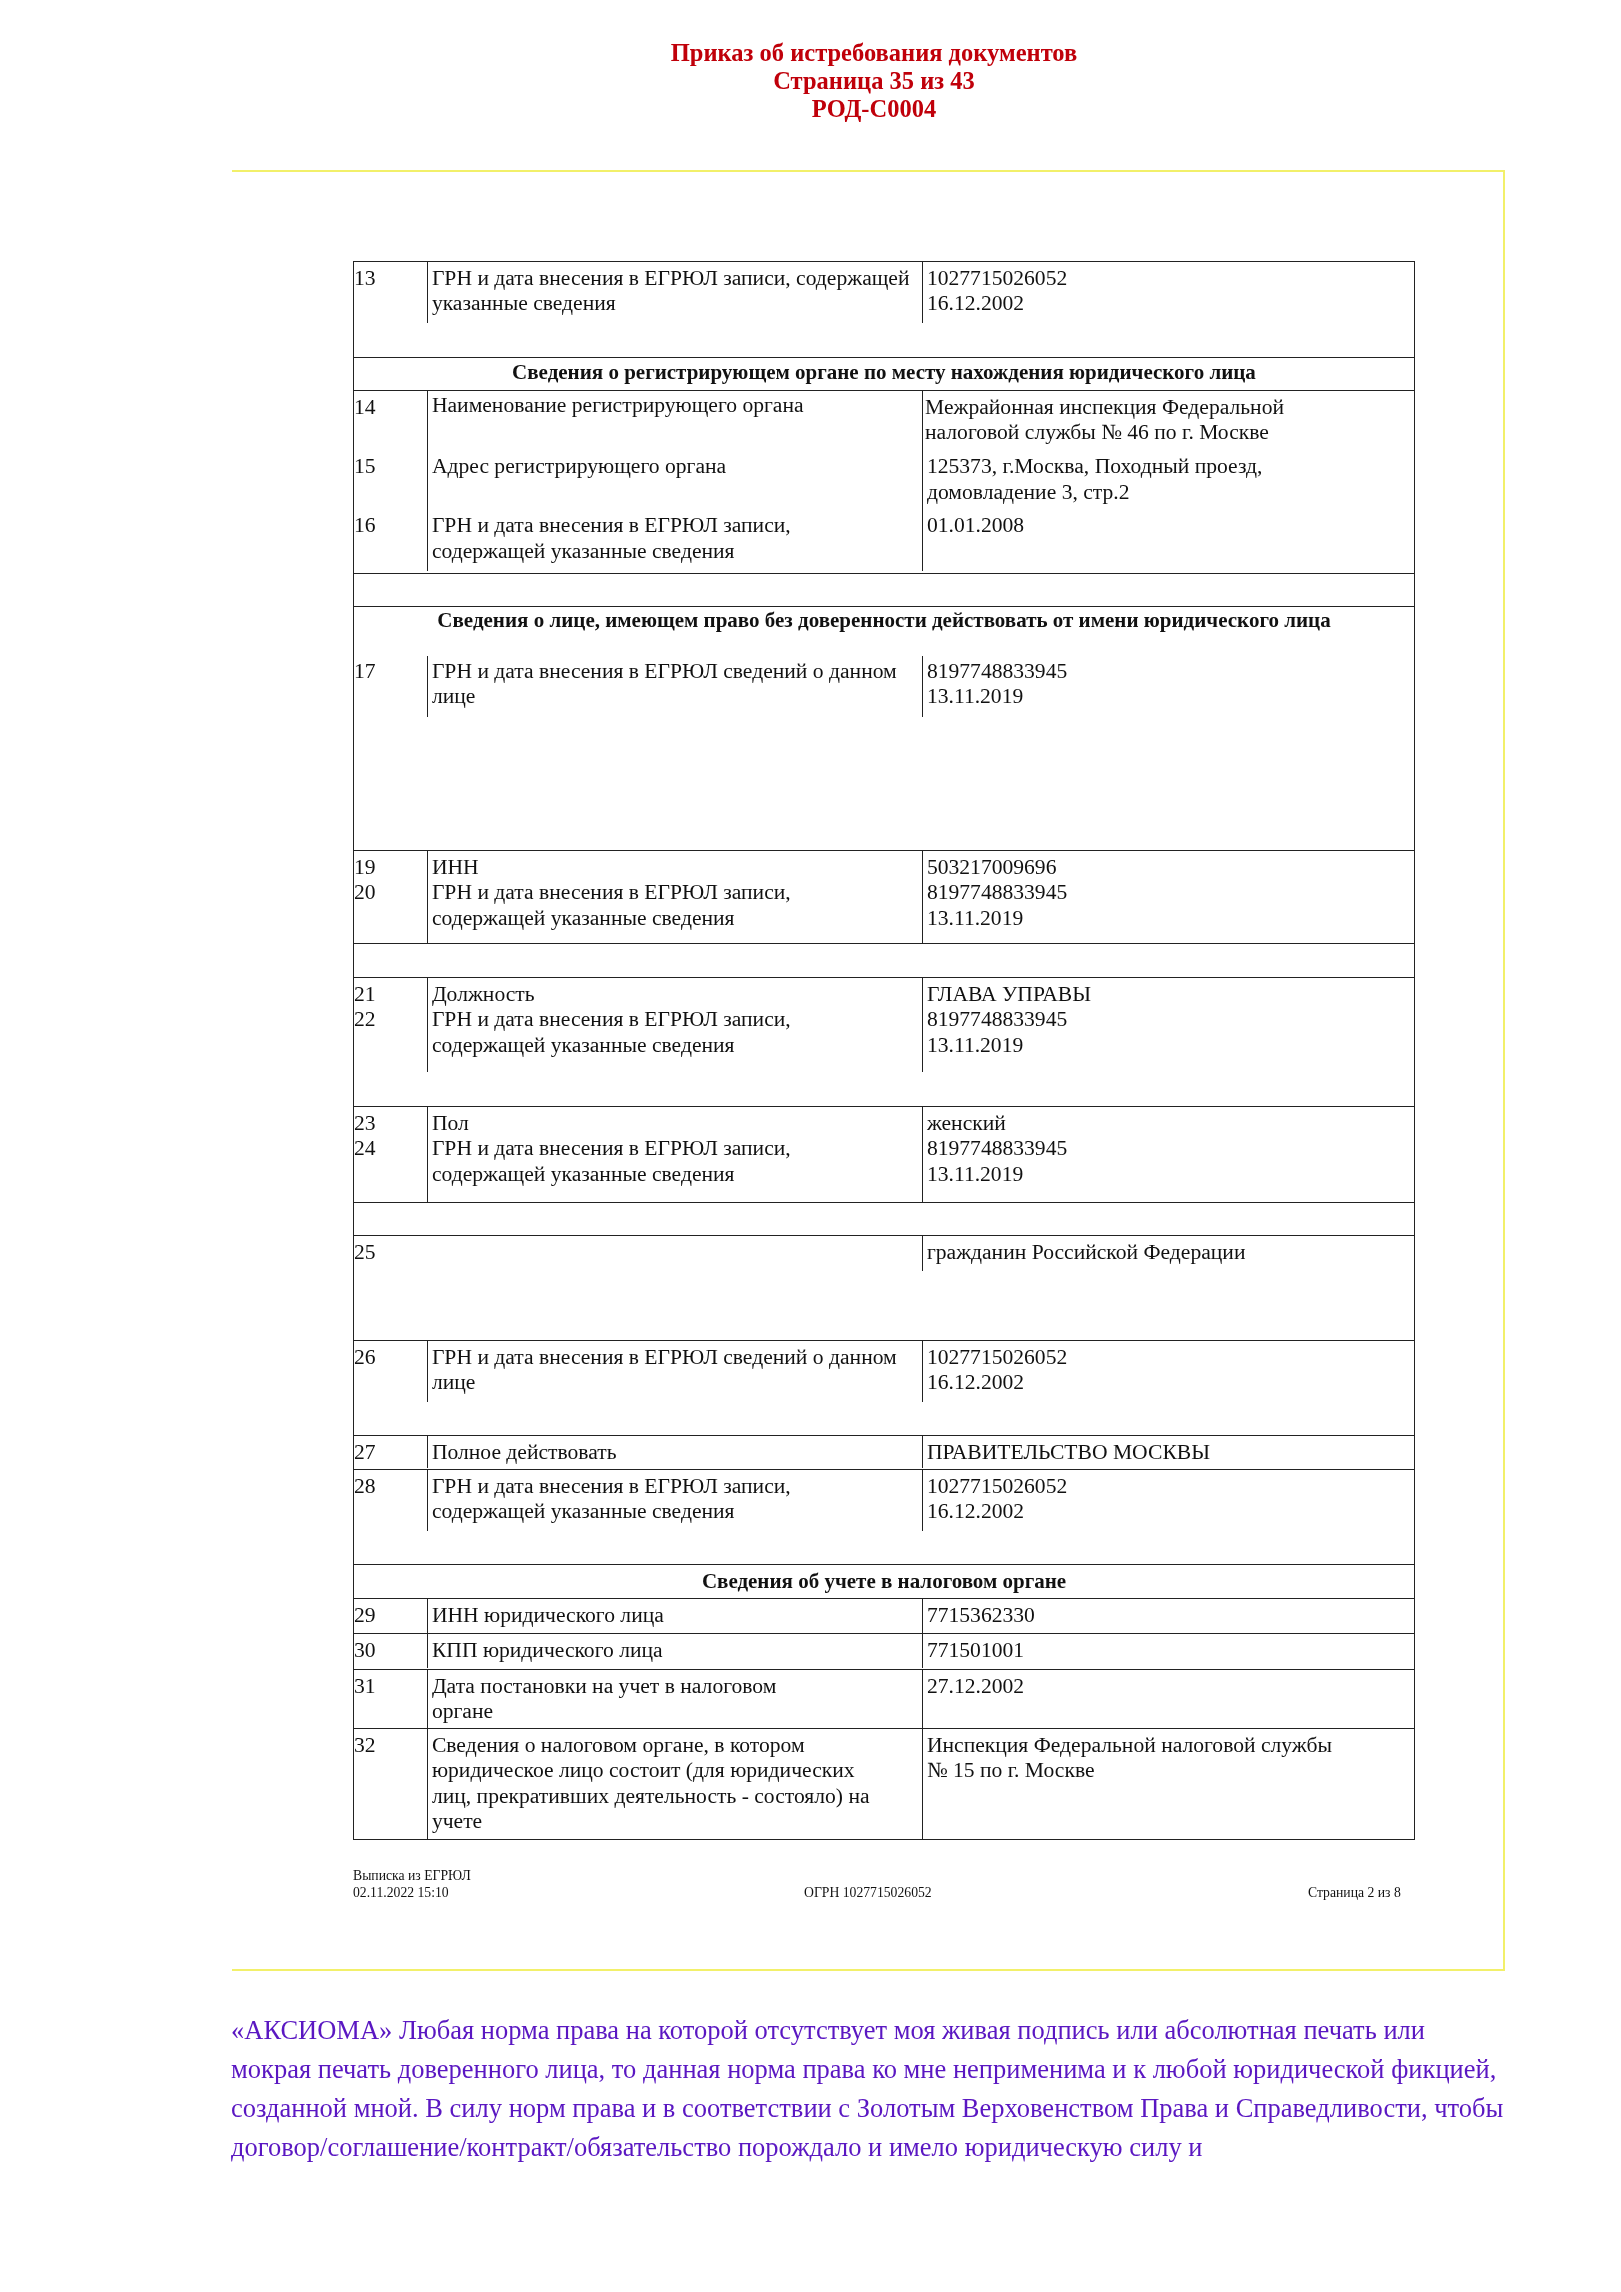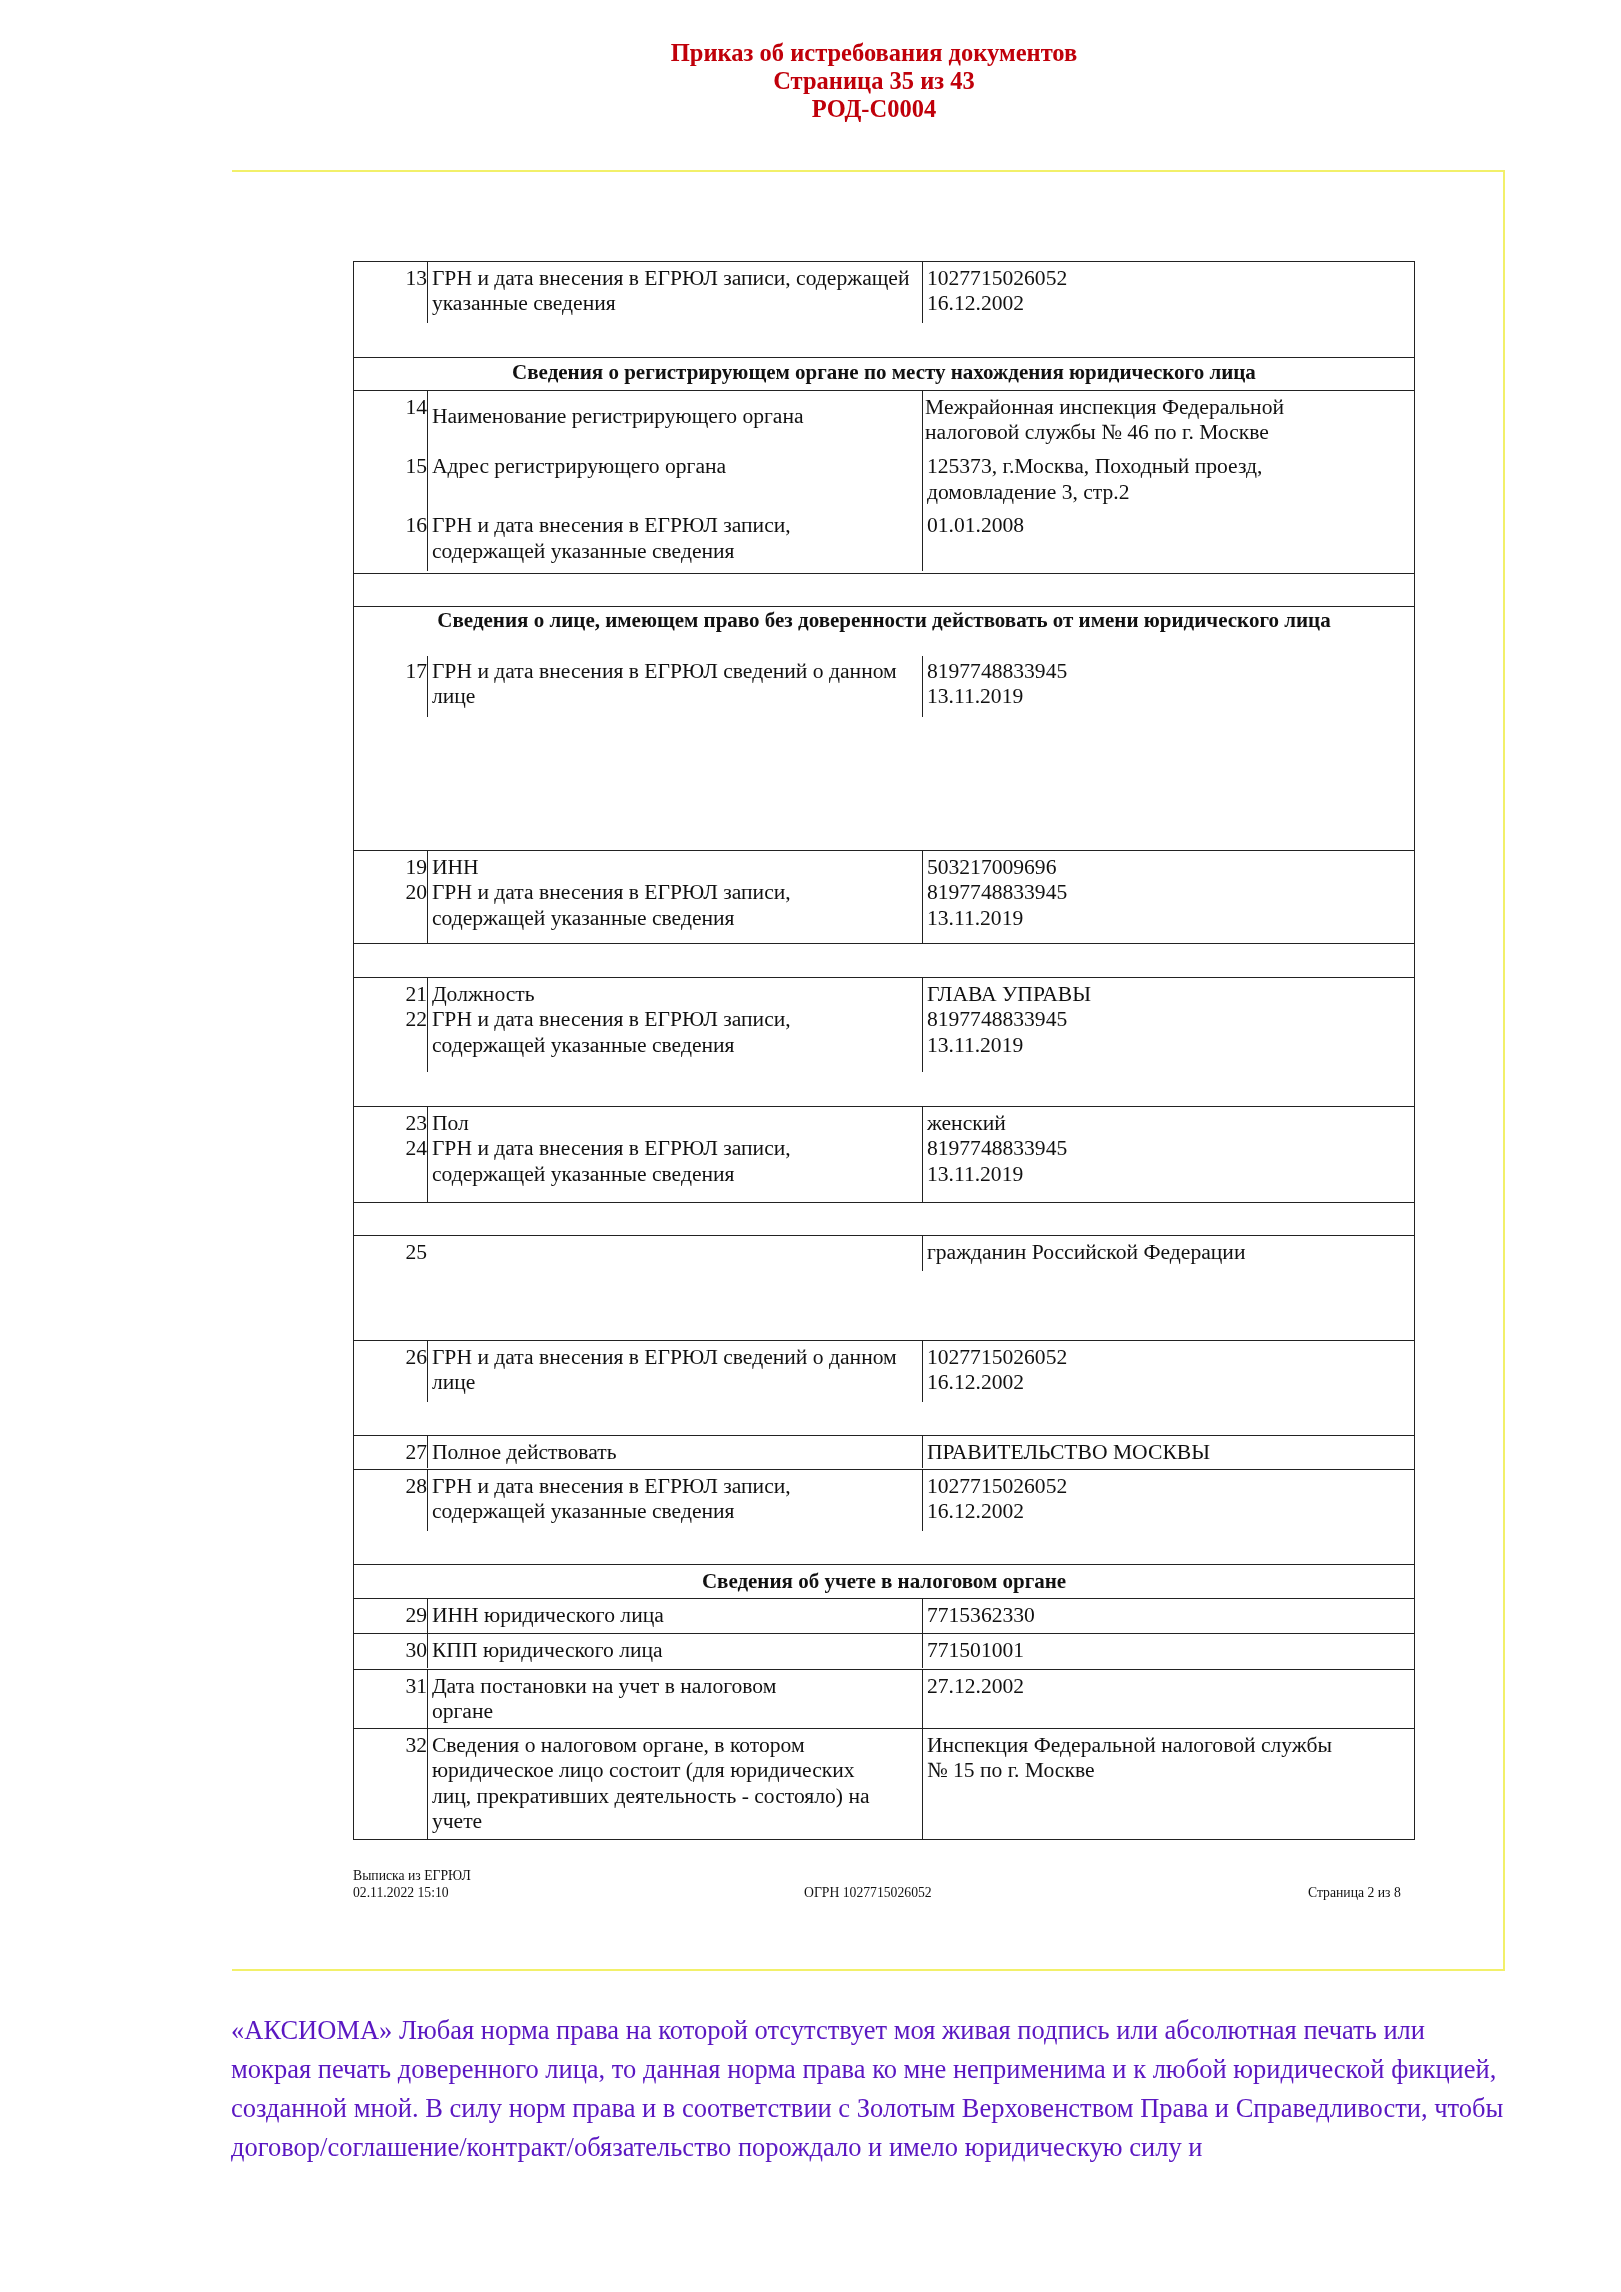--- a/index.html
+++ b/index.html
@@ -8,21 +8,21 @@
   .hdr { position: absolute; left: 0; width: 1621px; text-align: center; top: 39px;
          color: #c0000a; font-weight: bold; font-size: 24.5px; line-height: 28px; }
   .hdr div { margin-left: 127px; }
   .frame { position: absolute; left: 232px; top: 170px; width: 1273px; height: 1801px;
            border-top: 2px solid #f2f06a; border-right: 2px solid #f2f06a; border-bottom: 2px solid #f2f06a;
            box-sizing: border-box; }
   .tbl { position: absolute; left: 353px; top: 261px; width: 1062px; height: 1579px;
          border: 1.5px solid #222; box-sizing: border-box; }
   .row { position: absolute; left: 0; width: 100%; box-sizing: border-box; }
   .row.line { border-top: 1.5px solid #222; }
-  .num { position: absolute; left: 0; width: 73px; text-align: right; font-size: 21.6px; line-height: 25.5px; }
+  .num { position: absolute; left: 0; width: 73px; text-align: left; font-size: 21.6px; line-height: 25.5px; }
   .lbl { position: absolute; left: 73px; width: 495px; border-left: 1.5px solid #222; padding-left: 3.9px;
          font-size: 21.6px; line-height: 25.5px; box-sizing: border-box; }
   .val { position: absolute; left: 568px; width: 490px; border-left: 1.5px solid #222; padding-left: 3.9px;
          font-size: 21.6px; line-height: 25.5px; box-sizing: border-box; }
   .sec { position: absolute; left: 0; width: 100%; text-align: center; font-weight: bold;
          font-size: 21px; line-height: 25.5px; padding: 2px 9.8px; box-sizing: border-box; }
   .foot { position: absolute; font-size: 13.7px; line-height: 16.7px; color: #111; }
   .axiom { position: absolute; left: 231px; top: 2011px; width: 1274px; color: #5a17c2;
            font-size: 26.5px; line-height: 39px; }
 </style>
@@ -50,21 +50,21 @@
 
   <div class="row line" style="top:95px;height:33px">
     <div class="sec">Сведения о регистрирующем органе по месту нахождения юридического лица</div>
   </div>
 
   <div class="row line" style="top:128px;height:182px">
     <div class="num" style="top:3.9px">14</div>
     <div class="num" style="top:63px">15</div>
     <div class="num" style="top:122px">16</div>
     <div class="lbl" style="top:0;height:180px">
-      <div style="position:absolute;top:13px;left:3.9px;width:485px">Наименование регистрирующего органа</div>
+      <div style="position:absolute;top:2px;left:3.9px;width:485px">Наименование регистрирующего органа</div>
       <div style="position:absolute;top:63px;left:3.9px;width:485px">Адрес регистрирующего органа</div>
       <div style="position:absolute;top:122px;left:3.9px;width:412px">ГРН и дата внесения в ЕГРЮЛ записи, содержащей указанные сведения</div>
     </div>
     <div class="val" style="top:0;height:180px">
       <div style="position:absolute;top:3.9px;left:2px">
         <div>Межрайонная инспекция Федеральной</div>
         <div>налоговой службы № 46 по г. Москве</div>
       </div>
       <div style="position:absolute;top:63px;left:3.9px">
         <div>125373, г.Москва, Походный проезд,</div>

